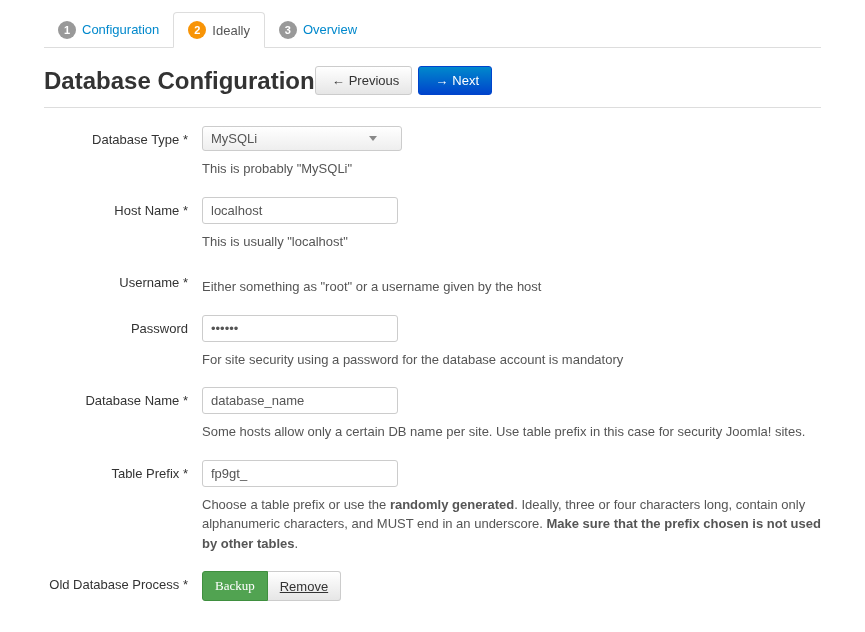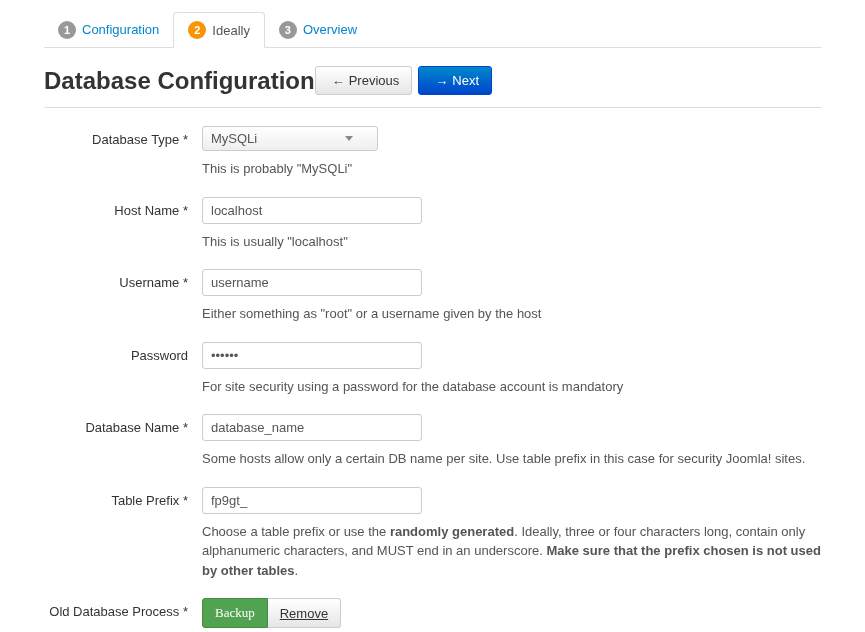--- a/index.html
+++ b/index.html
@@ -12,22 +12,22 @@
     .step-tab.active .step-num { background: #f89406; }
     .header-row { display: flex; align-items: center; border-bottom: 1px solid #ddd; padding-bottom: 12px; margin-bottom: 18px; }
     .page-title { font-size: 24px; font-weight: bold; color: #333; }
     .btn-group { display: flex; gap: 6px; }
     .btn { display: inline-flex; align-items: center; padding: 6px 12px; border-radius: 3px; font-size: 13px; cursor: pointer; border: 1px solid #ccc; background: linear-gradient(#fff, #e6e6e6); color: #333; }
     .btn-primary { background: #006dcc; background: linear-gradient(#08c, #0044cc); border-color: #0044cc; color: #fff; }
     .btn .arrow { margin: 0 4px; }
     .form-row { display: flex; margin-bottom: 18px; }
     .form-label { width: 158px; text-align: right; padding-right: 14px; padding-top: 6px; color: #333; font-size: 13px; }
     .form-control-wrap { flex: 1; }
-    .input-text { width: 220px; padding: 5px 8px; border: 1px solid #ccc; border-radius: 3px; font-size: 13px; color: #555; background: #fff; }
-    .select-wrap { position: relative; display: inline-block; width: 176px; }
+    .input-text { width: 196px; padding: 5px 8px; border: 1px solid #ccc; border-radius: 3px; font-size: 13px; color: #555; background: #fff; }
+    .select-wrap { position: relative; display: inline-block; width: 200px; }
     .select-display { width: 100%; padding: 4px 24px 4px 8px; border: 1px solid #ccc; border-radius: 3px; background: linear-gradient(#fff, #eee); font-size: 13px; color: #555; cursor: pointer; display: flex; justify-content: space-between; align-items: center; }
     .select-display .caret { width: 0; height: 0; border-left: 4px solid transparent; border-right: 4px solid transparent; border-top: 5px solid #888; }
     .help-text { margin-top: 8px; font-size: 13px; color: #555; line-height: 1.5; max-width: 620px; }
     .help-text .bold { font-weight: bold; }
     .btn-toggle-group { display: inline-flex; }
     .btn-toggle { padding: 6px 12px; border: 1px solid #ccc; background: linear-gradient(#fff, #e6e6e6); font-size: 13px; cursor: pointer; color: #333; }
     .btn-toggle:first-child { border-radius: 3px 0 0 3px; font-family: Liberation Serif, serif; }
     .btn-toggle:last-child { border-radius: 0 3px 3px 0; border-left: none; text-decoration: underline; }
     .btn-toggle.active { background: #51a351; color: #fff; border-color: #3f8f3f; }
   </style>
@@ -81,21 +81,20 @@
     <div class="form-label">Host Name *</div>
     <div class="form-control-wrap">
       <input type="text" class="input-text" value="localhost" style="">
       <div class="help-text">This is usually "localhost"</div>
     </div>
   </div>
 
   <div class="form-row">
     <div class="form-label">Username *</div>
     <div class="form-control-wrap">
-      <input type="text" class="input-text" value="username" style="">
       <div class="help-text">Either something as "root" or a username given by the host</div>
     </div>
   </div>
 
   <div class="form-row">
     <div class="form-label">Password</div>
     <div class="form-control-wrap">
       <input type="text" class="input-text" value="••••••" style="">
       <div class="help-text">For site security using a password for the database account is mandatory</div>
     </div>

